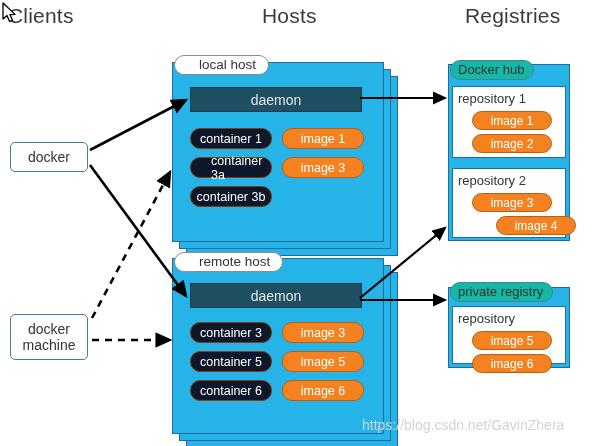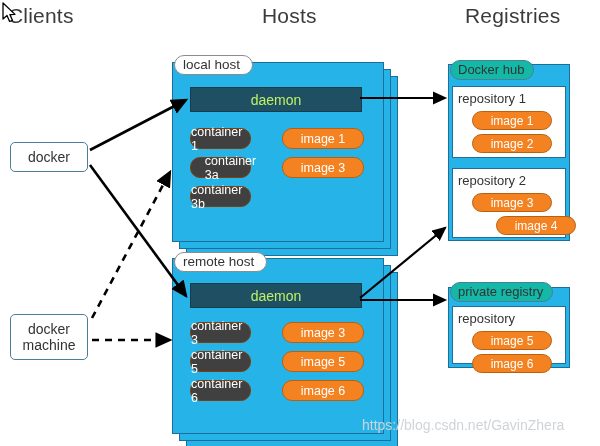--- a/index.html
+++ b/index.html
@@ -64,55 +64,55 @@
   #host-local  { left: 172px; top: 62px;  width: 212px; height: 180px; }
   #host-remote { left: 172px; top: 258px; width: 212px; height: 176px; }
 
   .host-label {
     position: absolute;
     background: #ffffff;
     border: 1.4px solid #8d8d8d;
     border-radius: 11px;
     font-size: 13.5px;
     color: #333;
-    padding: 1px 12px 2px 8px;
+    padding: 1px 12px 2px 24px;
     white-space: nowrap;
     z-index: 6;
     box-sizing: border-box;
   }
   #label-local  { left: 174px; top: 55px; }
   #label-remote { left: 174px; top: 252px; }
 
   .daemon {
     position: absolute;
     background: #1e4f63;
     border: 1.4px solid #153c4d;
-    color: #bef264;
+    color: #e5e5e5;
     font-size: 14px;
     display: flex; align-items: center; justify-content: center;
     box-sizing: border-box;
     z-index: 4;
   }
   #daemon-local  { left: 190px; top: 87px;  width: 172px; height: 25px; }
   #daemon-remote { left: 190px; top: 283px; width: 172px; height: 25px; }
 
   .pill {
     position: absolute;
     border-radius: 10px;
     font-size: 12.5px;
     color: #ffffff;
     display: flex; align-items: center; justify-content: center;
     box-sizing: border-box;
     z-index: 4;
     height: 21px;
   }
   .pill.container {
-    background: #404040;
+    background: #0f172a;
     border: 1.4px solid #7e3f0c;
-    width: 61px;
+    width: 82px;
   }
   .pill.image {
     background: #f58220;
     border: 1.4px solid #b8600f;
     width: 82px;
   }
 
   
   .registry {
     position: absolute;

